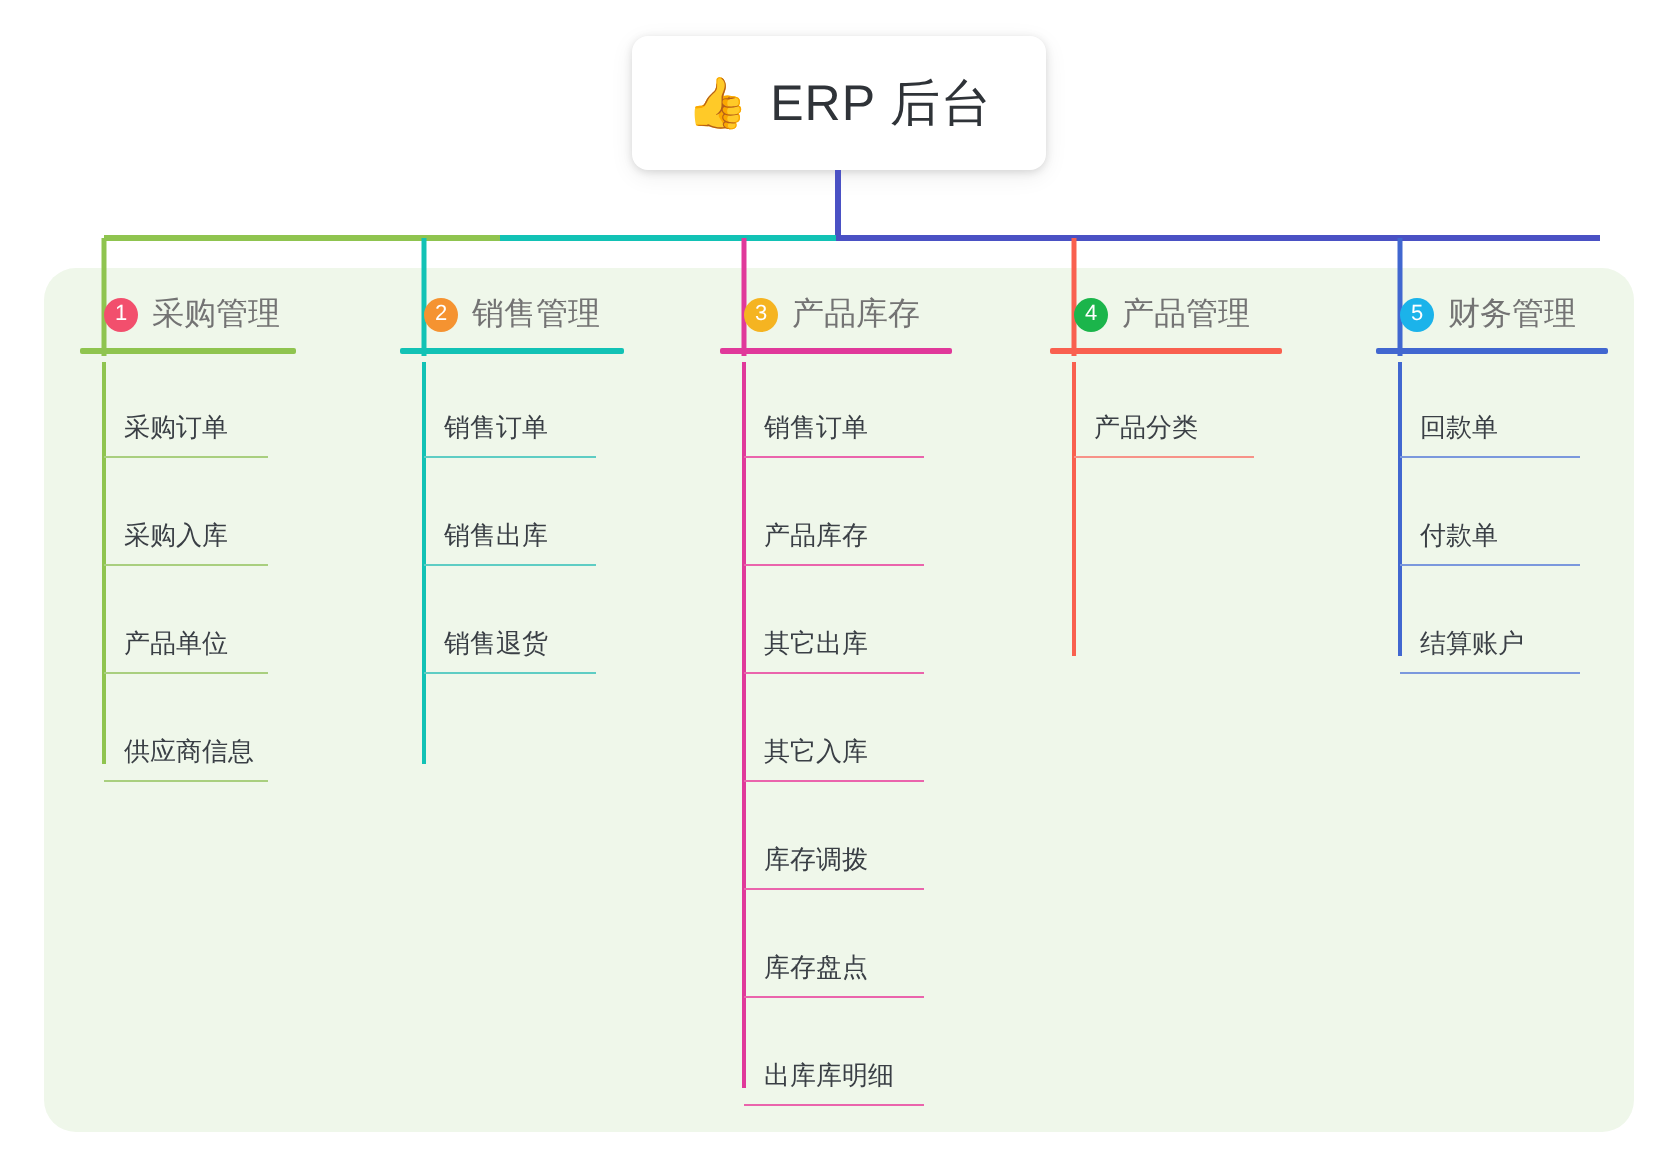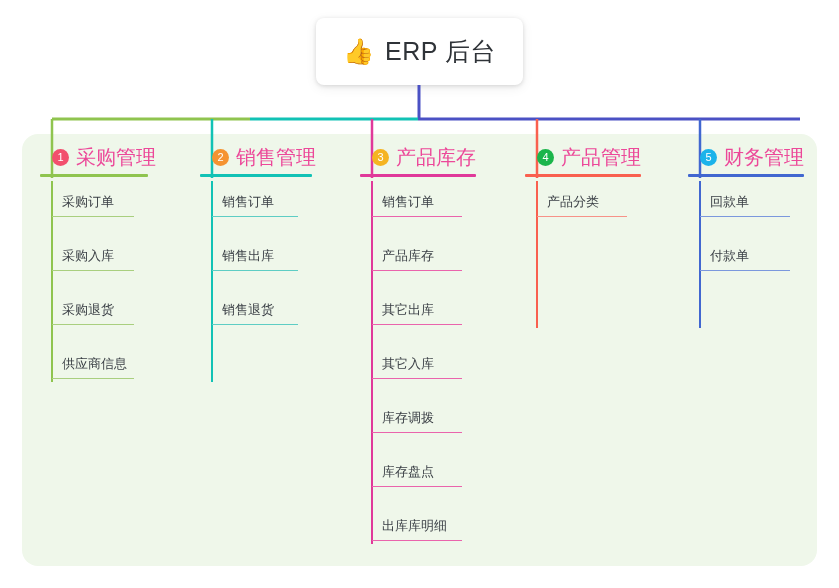--- a/index.html
+++ b/index.html
@@ -86,33 +86,33 @@
     height: 17px;
     border-radius: 50%;
     color: #ffffff;
     font-size: 11px;
     line-height: 17px;
     text-align: center;
     flex: 0 0 auto;
     font-family: "Liberation Sans", sans-serif;
   }
   .col-title {
-    font-size: 20px;
-    color: #ec4899;
+    font-size: 16px;
+    color: #737373;
     white-space: nowrap;
   }
   .col-rule {
     height: 3px;
     margin-top: 5px;
     border-radius: 1px;
   }
 
   .leaf-list {
     position: relative;
-    margin-top: 0;
+    margin-top: 12px;
   }
   .leaf {
     position: relative;
     height: 54px;
   }
   .leaf-label {
     position: absolute;
     left: 22px;
     top: 16px;
     font-size: 13px;
@@ -165,21 +165,21 @@
       <div class="leaf-list">
         <div class="leaf">
           <span class="leaf-label">采购订单</span>
           <div class="leaf-rule" style="background: rgb(169, 207, 127); width: 82px;"></div>
         </div>
         <div class="leaf">
           <span class="leaf-label">采购入库</span>
           <div class="leaf-rule" style="background: rgb(169, 207, 127); width: 82px;"></div>
         </div>
         <div class="leaf">
-          <span class="leaf-label">采购退货</span>
+          <span class="leaf-label">产品单位</span>
           <div class="leaf-rule" style="background: rgb(169, 207, 127); width: 82px;"></div>
         </div>
         <div class="leaf">
           <span class="leaf-label">供应商信息</span>
           <div class="leaf-rule" style="background: rgb(169, 207, 127); width: 82px;"></div>
         </div>
       </div>
     </div>
     <div class="column" style="left: 200px;">
       <div class="col-header">
@@ -260,15 +260,19 @@
       <div class="col-rule" style="background: rgb(65, 103, 208); width: 116px;"></div>
       <div class="leaf-list">
         <div class="leaf">
           <span class="leaf-label">回款单</span>
           <div class="leaf-rule" style="background: rgb(123, 152, 221); width: 90px;"></div>
         </div>
         <div class="leaf">
           <span class="leaf-label">付款单</span>
           <div class="leaf-rule" style="background: rgb(123, 152, 221); width: 90px;"></div>
         </div>
+        <div class="leaf">
+          <span class="leaf-label">结算账户</span>
+          <div class="leaf-rule" style="background: rgb(123, 152, 221); width: 90px;"></div>
+        </div>
       </div>
     </div>
   </div>
 
 </body></html>

